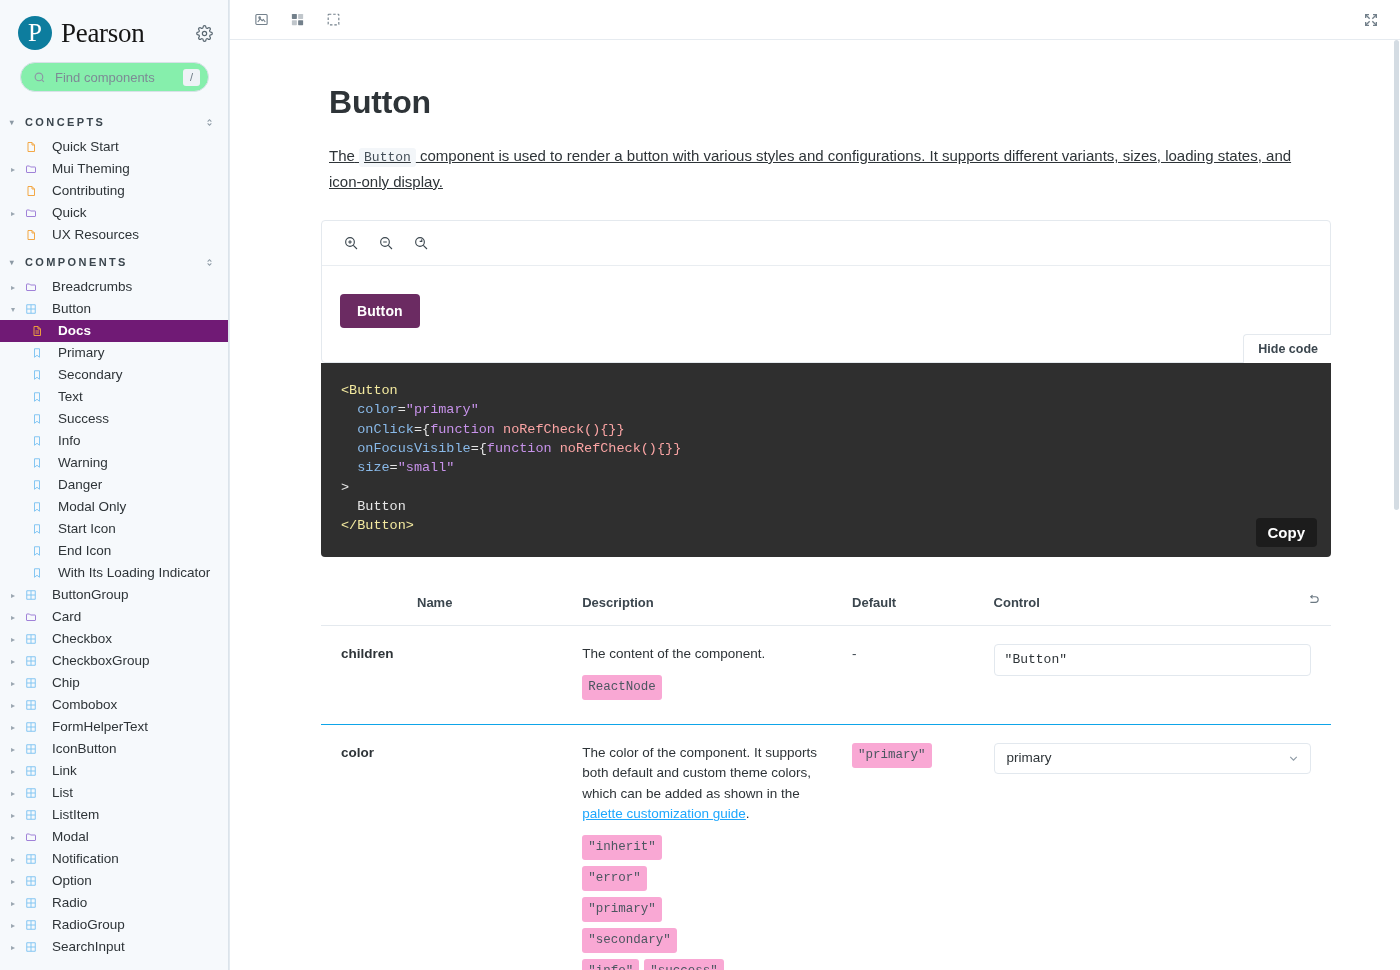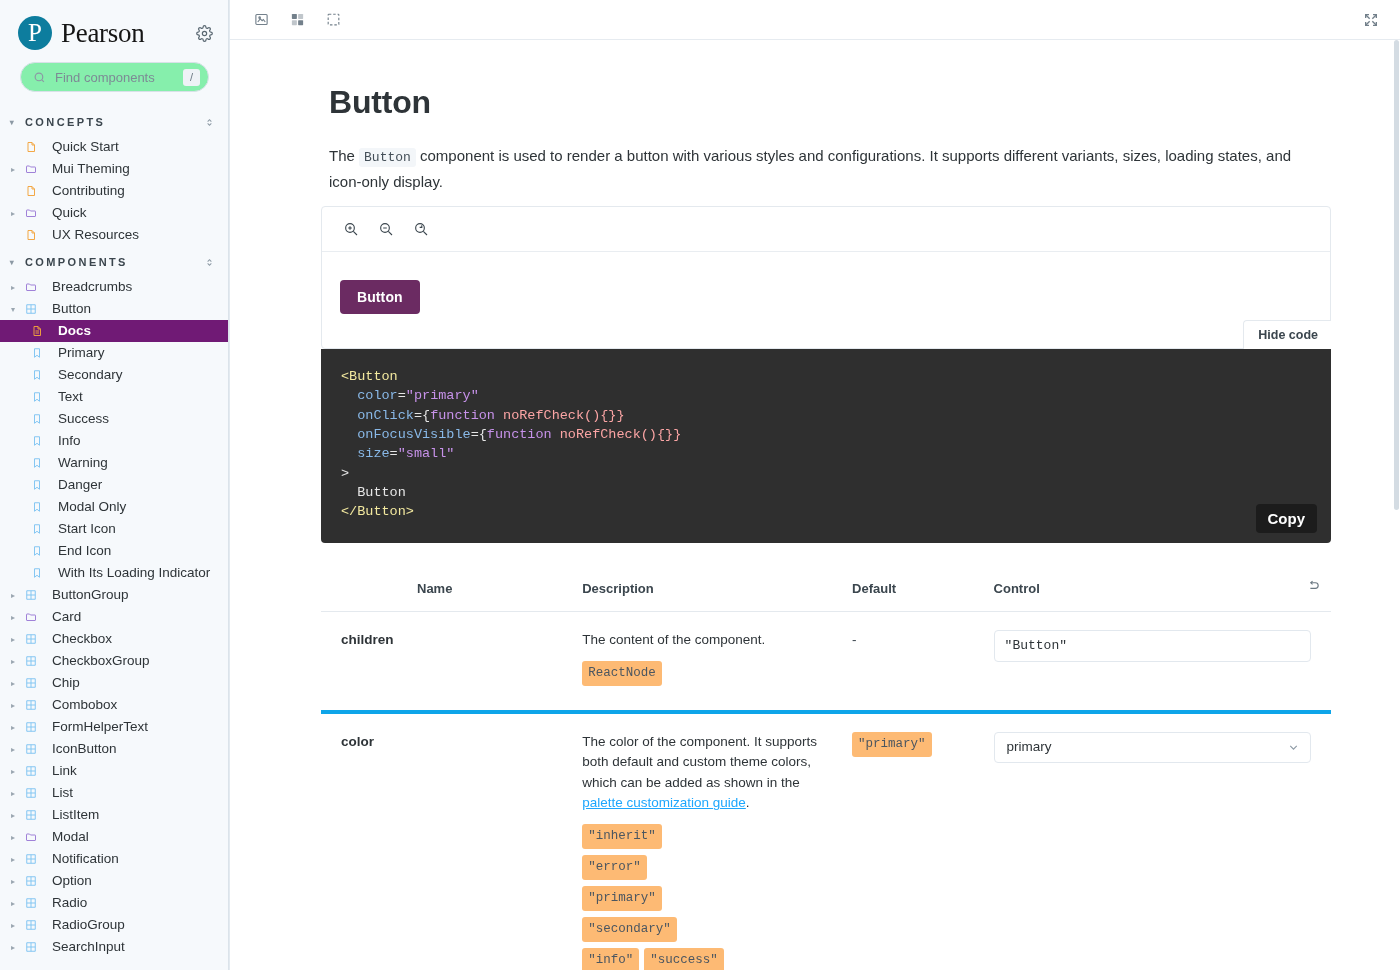--- a/index.html
+++ b/index.html
@@ -134,21 +134,21 @@
     max-width: 1010px; margin: 0 auto;
     padding: 44px 0 0 0;
     position: relative; left: 11px;
   }
   h1.page-title {
     font-size: 32px; font-weight: 700; margin: 0 0 22px 8px;
     color: #2e3438; letter-spacing: -0.2px;
   }
   .lead {
     font-size: 15px; line-height: 1.68; color: #2e3438;
-    margin: 0 0 12px 8px; max-width: 985px;
+    margin: 0 0 26px 8px; max-width: 985px; text-decoration: underline;
   }
   code.inline {
     font-family: "Liberation Mono", monospace;
     font-size: 13px; background: #f3f6f9;
     border-radius: 3px; padding: 2px 5px; color: #444f58;
   }
 
   
   .preview-block {
     border: 1px solid #e4e9ee; border-radius: 4px;
@@ -213,31 +213,31 @@
   }
   .th-name { width: 240px; padding-left: 96px !important; }
   .th-desc { width: 248px; }
   .th-default { width: 130px; }
   .th-control { width: 250px; }
   .th-reset { width: 60px; text-align: right !important; padding-right: 10px !important; }
   .reset-ic { display: inline-flex; color: #6b7882; cursor: pointer; }
 
   .props td {
     vertical-align: top; padding: 18px 14px 18px 0;
-    border-bottom: 4px solid #0ea5e9;
+    border-bottom: 1px solid #0ea5e9;
     font-size: 13.5px; line-height: 1.52; color: #2e3438;
   }
   td.c-name { padding-left: 20px; font-weight: 700; font-size: 13.5px; }
   td.c-desc { padding-right: 24px; }
   td.c-default { padding-left: 0; }
   td.c-control { padding-right: 20px; }
   .chip {
     display: inline-block;
     font-family: "Liberation Mono", monospace;
-    font-size: 12.5px; background: #fdba74; color: #4b5660;
+    font-size: 12.5px; background: #f9a8d4; color: #4b5660;
     border-radius: 3px; padding: 3px 6px; margin: 0 5px 6px 0;
     white-space: nowrap;
   }
   .type-chips { margin-top: 10px; max-width: 152px; }
   .dash { color: #3b464e; }
   a.doclink { color: #1ea7fd; text-decoration: underline; }
 
   .ctrl-textarea {
     width: 100%; height: 32px; resize: none;
     border: 1px solid #e2e8ee; border-radius: 4px;

